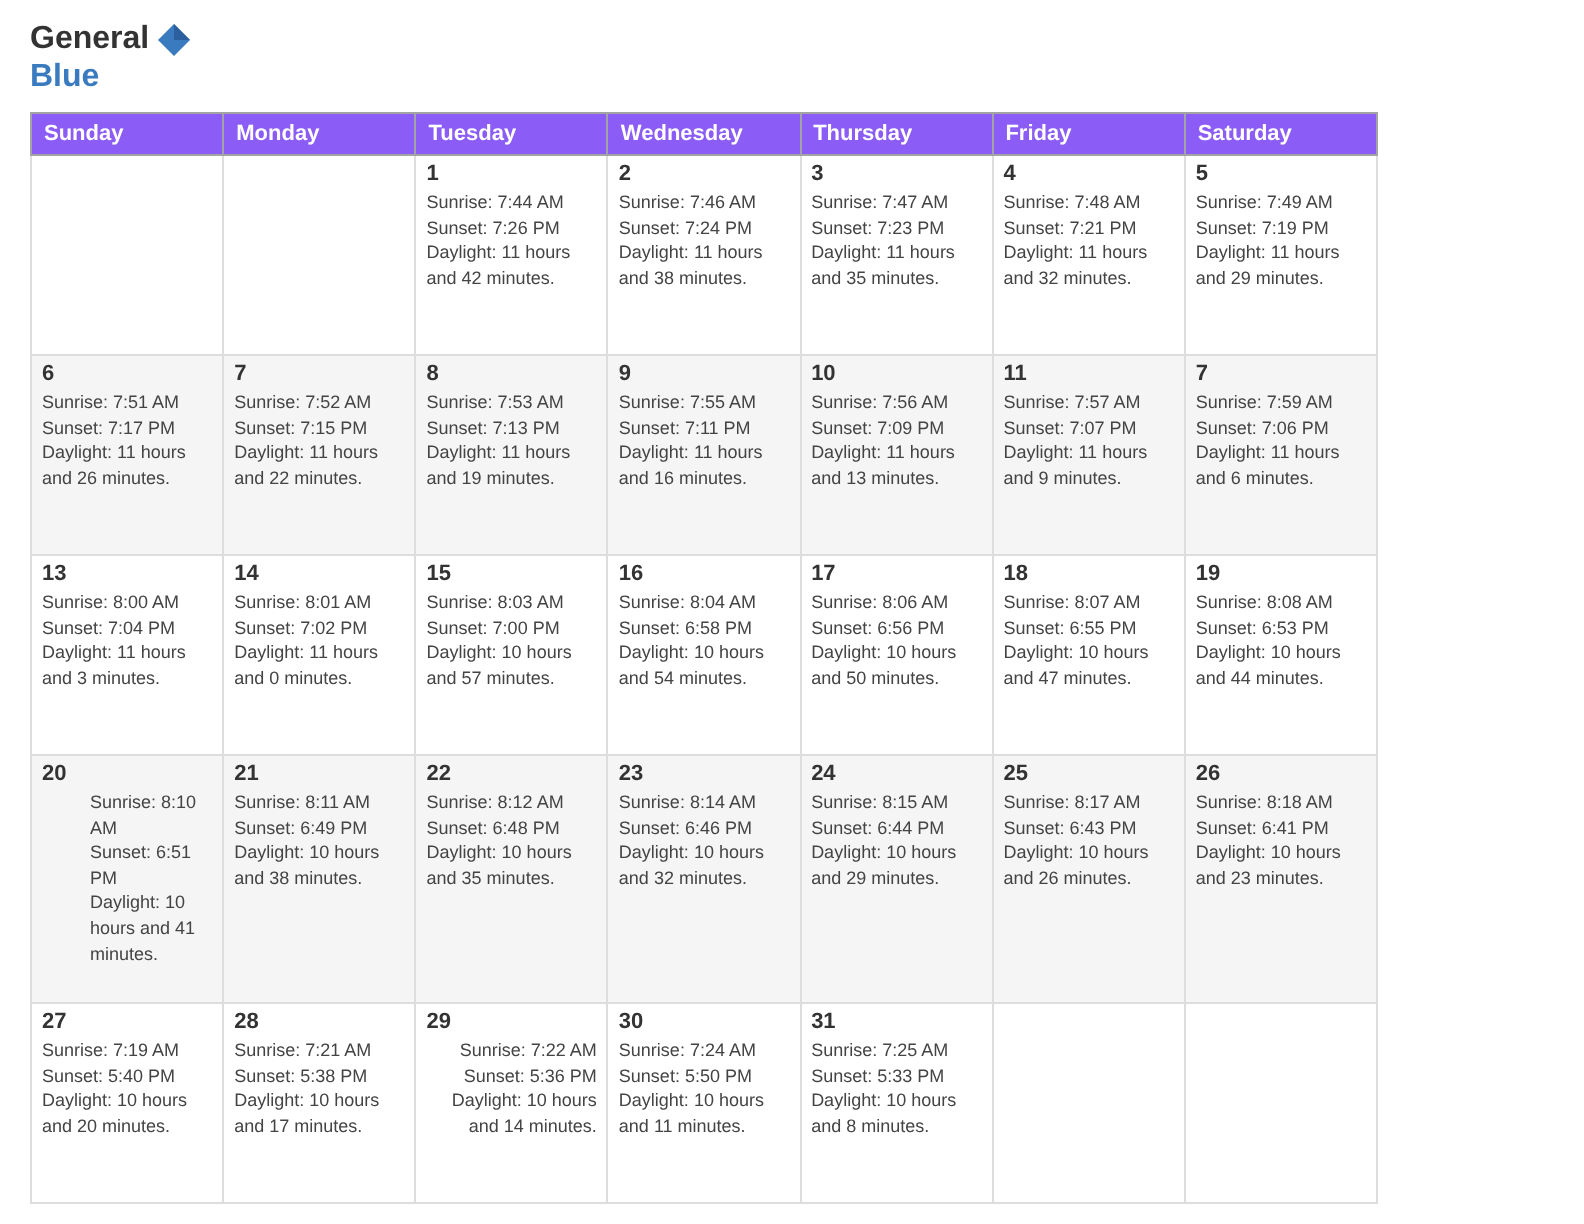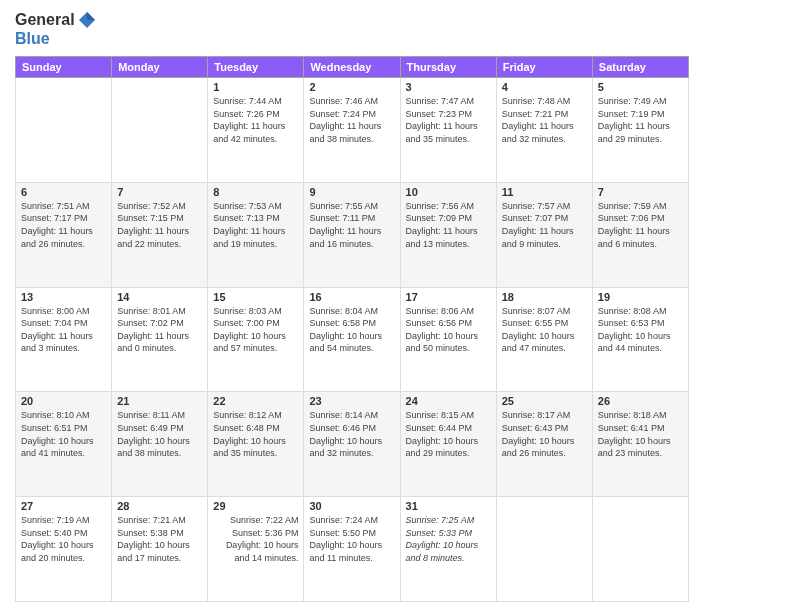--- a/index.html
+++ b/index.html
@@ -246,21 +246,21 @@
           <td>
             <span class="day-num">19</span>
             <div class="day-info" style="white-space: pre-line;">Sunrise: 8:08 AM
 Sunset: 6:53 PM
 Daylight: 10 hours and 44 minutes.</div>
           </td>
         </tr>
         <tr>
           <td>
             <span class="day-num">20</span>
-            <div class="day-info" style="white-space: pre-line;">Sunrise: 8:10 AM
+            <div class="day-info" style="white-space: pre-line; margin-left: 24px;">Sunrise: 8:10 AM
 Sunset: 6:51 PM
 Daylight: 10 hours and 41 minutes.</div>
           </td>
           <td>
             <span class="day-num">21</span>
             <div class="day-info" style="white-space: pre-line;">Sunrise: 8:11 AM
 Sunset: 6:49 PM
 Daylight: 10 hours and 38 minutes.</div>
           </td>
           <td>
@@ -314,21 +314,21 @@
 Daylight: 10 hours and 14 minutes.</div>
           </td>
           <td>
             <span class="day-num">30</span>
             <div class="day-info" style="white-space: pre-line;">Sunrise: 7:24 AM
 Sunset: 5:50 PM
 Daylight: 10 hours and 11 minutes.</div>
           </td>
           <td>
             <span class="day-num">31</span>
-            <div class="day-info" style="white-space: pre-line; font-style: italic;">Sunrise: 7:25 AM
+            <div class="day-info" style="white-space: pre-line;">Sunrise: 7:25 AM
 Sunset: 5:33 PM
 Daylight: 10 hours and 8 minutes.</div>
           </td>
           <td class="empty-cell"></td>
           <td class="empty-cell"></td>
         </tr>
       </tbody>
   </table>
 </div>
 

